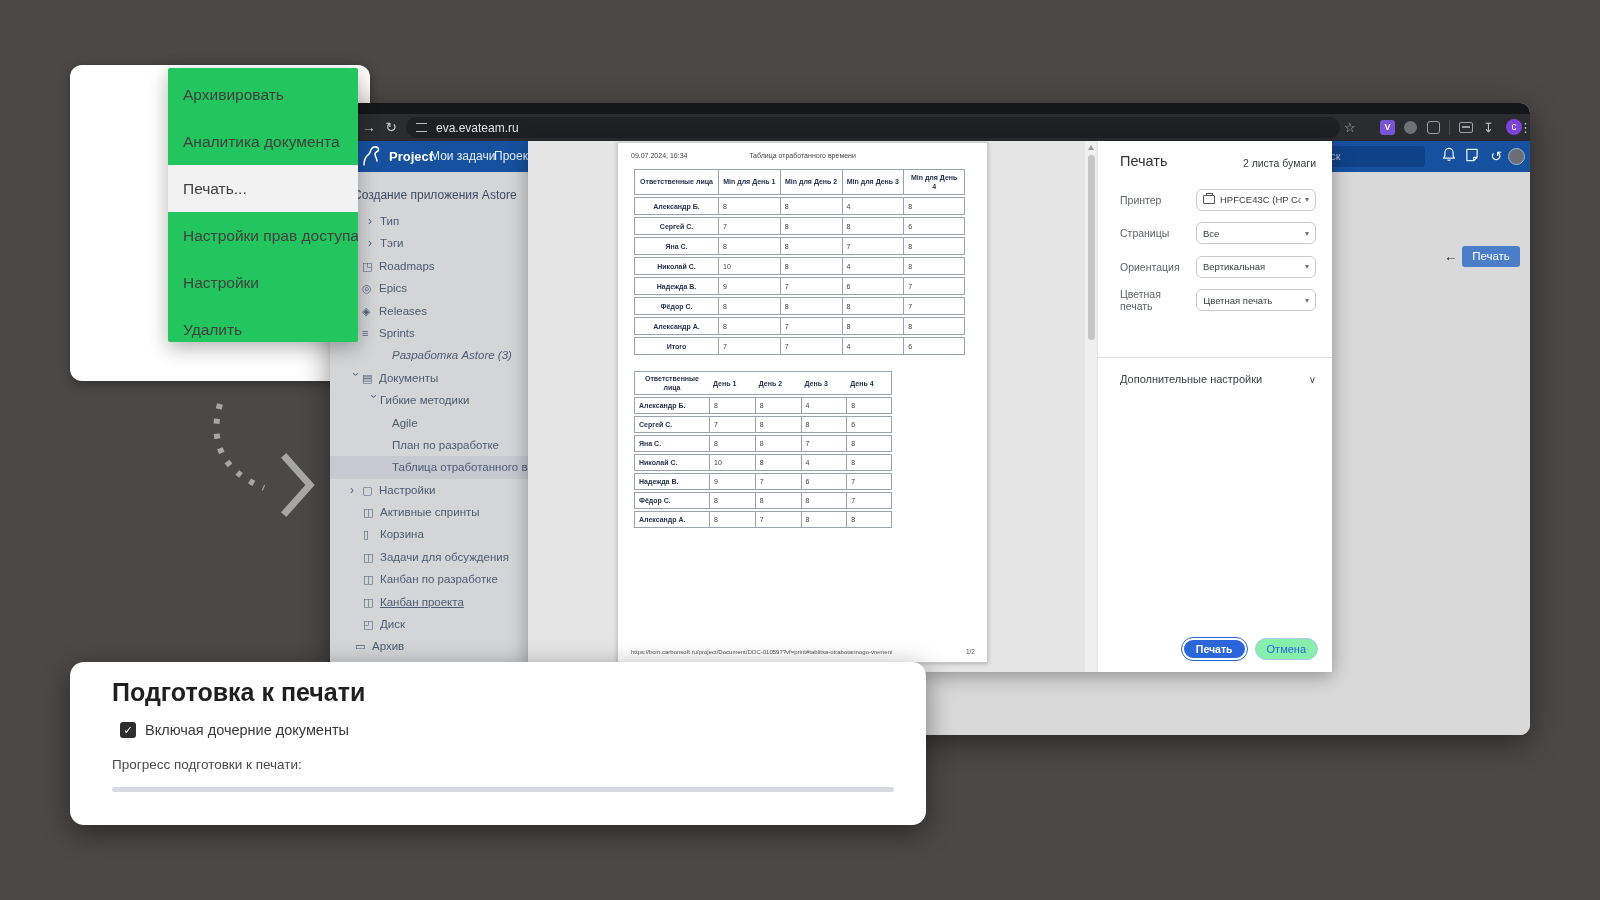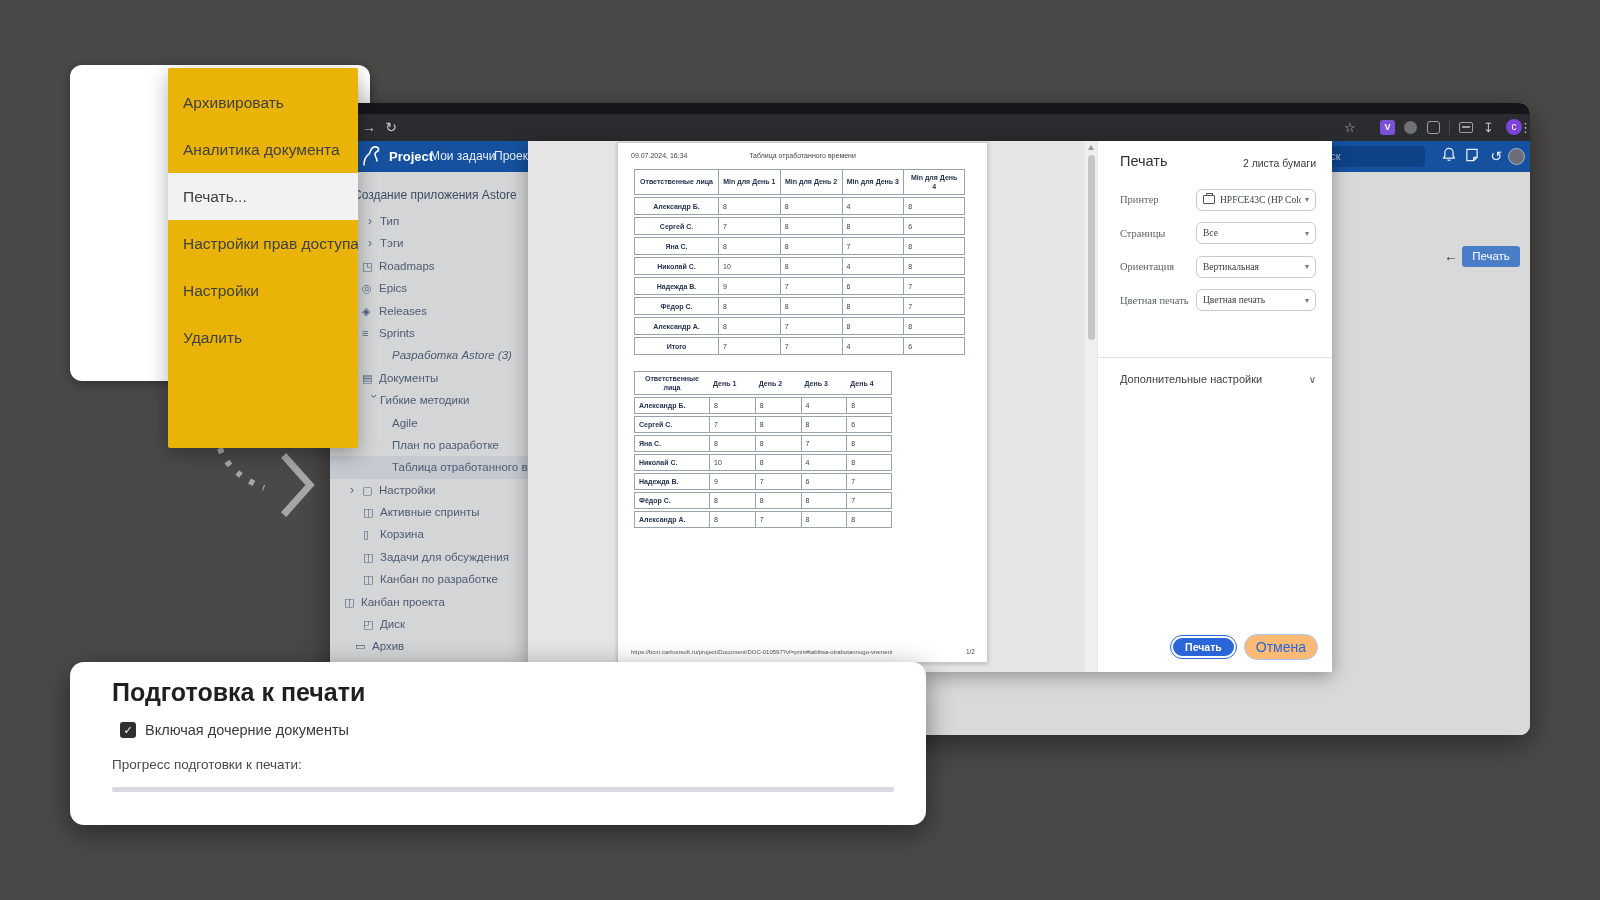--- a/index.html
+++ b/index.html
@@ -5,21 +5,21 @@
   html,body{margin:0;padding:0;}
   body{
     width:1600px;height:900px;overflow:hidden;position:relative;
     background:#4b4947;
     font-family:"Liberation Sans","DejaVu Sans",sans-serif;
     -webkit-font-smoothing:antialiased;
   }
   
   .tl-card{position:absolute;left:70px;top:65px;width:300px;height:316px;background:#fff;border-radius:12px;box-shadow:0 3px 12px rgba(0,0,0,.35);z-index:2;}
   
-  .ctx-menu{position:absolute;left:168px;top:68px;width:190px;height:380px;background:#eab308;border-radius:2px;box-shadow:0 6px 20px rgba(0,0,0,.30);z-index:6;padding-top:11px;box-sizing:border-box;overflow:hidden;}
+  .ctx-menu{position:absolute;left:168px;top:68px;width:190px;height:274px;background:#22c55e;border-radius:2px;box-shadow:0 6px 20px rgba(0,0,0,.30);z-index:6;padding-top:3px;box-sizing:border-box;overflow:hidden;}
   .menu-item{height:47px;line-height:47px;padding-left:15px;font-size:15.5px;color:#414141;white-space:nowrap;overflow:hidden;cursor:default;}
   .menu-item.hl{background:#f2f2f2;}
   
   .arrow-wrap{position:absolute;left:198px;top:398px;z-index:5;}
   
   .browser{position:absolute;left:330px;top:103px;width:1200px;height:632px;border-radius:10px;overflow:hidden;background:#d9d9d9;box-shadow:0 8px 30px rgba(0,0,0,.45);z-index:3;}
   .b-strip{position:absolute;left:0;top:0;right:0;height:11px;background:#151619;}
   .b-nav{position:absolute;left:0;top:11px;right:0;height:27px;background:#2b2c2f;}
   .nav-ic{position:absolute;top:0;height:27px;line-height:27px;color:#c6c9cc;font-size:14px;text-align:center;width:18px;}
   .omnibox{position:absolute;left:76px;top:3px;width:934px;height:21px;background:#1e2023;border-radius:11px;display:flex;align-items:center;padding:0 10px;box-sizing:border-box;}
@@ -83,36 +83,36 @@
   .t2 td.c0{font-weight:bold;color:#26324d;}
   .t2 th.c0,.t2 td.c0{width:66px;}
   .pscroll{position:absolute;right:0;top:0;width:12px;height:100%;background:#efefef;}
   .parrow{position:absolute;top:4px;left:3px;width:0;height:0;border-left:3.5px solid transparent;border-right:3.5px solid transparent;border-bottom:5px solid #9a9a9a;}
   .pthumb{position:absolute;top:14px;left:2.5px;width:7px;height:185px;background:#c5c5c5;border-radius:4px;}
   
   .settings{flex:1;background:#fff;position:relative;border-left:1px solid #e4e4e4;}
   .set-title{position:absolute;left:22px;top:12px;font-size:14.5px;color:#333;}
   .set-sheets{position:absolute;right:16px;top:16px;font-size:10.5px;color:#3c4043;}
   .sfields{position:absolute;top:42px;left:22px;right:16px;}
-  .sfield{display:flex;align-items:center;height:33.5px;font-family:Liberation Serif, serif;}
+  .sfield{display:flex;align-items:center;height:33.5px;}
   .slabel{font-size:10.5px;color:#5f6368;}
   .sctl{margin-left:auto;width:120px;display:flex;}
   .sselect{width:100%;height:22px;border:1px solid #c9c9c9;border-radius:6px;display:flex;align-items:center;padding:0 6px;font-size:9.5px;color:#3c4043;background:#fff;box-sizing:border-box;}
   .sval{white-space:nowrap;overflow:hidden;}
   .sarrow{margin-left:auto;color:#777;font-size:8px;padding-left:4px;}
   .sinput{width:40px;height:22px;border:1px solid #c9c9c9;border-radius:6px;font-size:10px;color:#3c4043;line-height:22px;padding:0 8px;box-sizing:border-box;}
   .printer-ic{width:10px;height:7px;border:1px solid #555;border-radius:1px;margin-right:5px;position:relative;flex:none;}
   .printer-ic::before{content:"";position:absolute;left:2px;top:-3px;width:5px;height:2px;border:1px solid #555;border-bottom:none;}
   .sdivider{position:absolute;left:0;right:0;top:216px;height:1px;background:#e2e2e2;}
   .adv-row{position:absolute;left:22px;right:16px;top:228px;height:20px;display:flex;align-items:center;}
   .adv-label{font-size:11px;color:#3c4043;}
   .adv-chev{margin-left:auto;font-size:10px;color:#555;}
   .sbtns{position:absolute;bottom:12px;right:14px;display:flex;gap:8px;align-items:center;}
   .btn-print{background:#2a66d9;color:#fff;border:2px solid #fff;outline:1.5px solid #2a66d9;border-radius:999px;font-size:10.5px;font-weight:bold;padding:3px 12px;cursor:default;}
-  .btn-cancel{background:#fdba74;color:#2a66d9;border:1px solid #a9c7f7;border-radius:999px;font-size:14px;padding:4px 11px;cursor:default;}
+  .btn-cancel{background:#86efac;color:#2a66d9;border:1px solid #a9c7f7;border-radius:999px;font-size:11px;padding:4px 11px;cursor:default;}
   
   .prog-dialog{position:absolute;left:70px;top:662px;width:856px;height:163px;background:#fff;border-radius:14px;box-shadow:0 8px 28px rgba(0,0,0,.45);z-index:7;}
   .prog-title{position:absolute;left:42px;top:16px;font-size:25px;font-weight:bold;color:#1f1f1f;}
   .prog-check-row{position:absolute;left:50px;top:60px;display:flex;align-items:center;gap:9px;}
   .checkbox{width:16px;height:16px;background:#2f2f2f;border-radius:3px;color:#fff;font-size:11px;text-align:center;line-height:16px;flex:none;}
   .check-label{font-size:14.5px;color:#3a3a3a;}
   .prog-label{position:absolute;left:42px;top:95px;font-size:13.5px;color:#4a4a4a;}
   .prog-track{position:absolute;left:42px;top:125px;width:782px;height:5px;background:#d8d9e1;border-radius:2px;}
 </style>
 </head>
@@ -126,20 +126,24 @@
     <path d="M88,60 L112,87 L88,114" stroke="#a6a6a6" stroke-width="7" fill="none" stroke-linecap="square"></path>
   </svg>
 </div>
 
 <div class="browser">
   <div class="b-strip"></div>
   <div class="b-nav">
     <span class="nav-ic" style="left:8px;">←</span>
     <span class="nav-ic" style="left:30px;">→</span>
     <span class="nav-ic" style="left:52px;">↻</span>
+    <div class="omnibox">
+      <span class="tune-icon"></span>
+      <span class="url-text">eva.evateam.ru</span>
+    </div>
     <span class="star">☆</span>
     <span class="vbadge">V</span>
     <span class="gcircle"></span>
     <span class="rsquare"></span>
     <span class="vsep"></span>
     <span class="winlines"></span>
     <span class="dl-ic">↧</span>
     <span class="cavatar">c</span>
     <span class="dots">⋮</span>
   </div>
@@ -185,21 +189,21 @@
           <div class="sb-row" style="padding-left: 20px;"><span class="chev down">›</span><span class="sbi">▤</span><span class="sblbl">Документы</span></div>
           <div class="sb-row" style="padding-left: 38px;"><span class="chev down">›</span><span class="sblbl">Гибкие методики</span></div>
           <div class="sb-row" style="padding-left: 62px;"><span class="sblbl">Agile</span></div>
           <div class="sb-row" style="padding-left: 62px;"><span class="sblbl">План по разработке</span></div>
           <div class="sb-row sel" style="padding-left: 62px;"><span class="sblbl">Таблица отработанного времени</span></div>
           <div class="sb-row" style="padding-left: 20px;"><span class="chev">›</span><span class="sbi">▢</span><span class="sblbl">Настройки</span></div>
           <div class="sb-row" style="padding-left: 33px;"><span class="sbi">◫</span><span class="sblbl">Активные спринты</span></div>
           <div class="sb-row" style="padding-left: 33px;"><span class="sbi">▯</span><span class="sblbl">Корзина</span></div>
           <div class="sb-row" style="padding-left: 33px;"><span class="sbi">◫</span><span class="sblbl">Задачи для обсуждения</span></div>
           <div class="sb-row" style="padding-left: 33px;"><span class="sbi">◫</span><span class="sblbl">Канбан по разработке</span></div>
-          <div class="sb-row" style="padding-left: 14px;"><span class="sbi">◫</span><span class="sblbl">Канбан проекта</span></div>
+          <div class="sb-row" style="padding-left: 33px; text-decoration: underline;"><span class="sbi">◫</span><span class="sblbl">Канбан проекта</span></div>
           <div class="sb-row" style="padding-left: 33px;"><span class="sbi">◰</span><span class="sblbl">Диск</span></div>
           <div class="sb-row" style="padding-left: 25px;"><span class="sbi">▭</span><span class="sblbl">Архив</span></div>
           <div class="sb-row" style="padding-left: 33px;"><span class="sbi">▥</span><span class="sblbl">Лента</span></div>
         </div>
     </div>
     <span class="back-arrow">←</span>
     <span class="top-print-btn">Печать</span>
   </div>
 
   <div class="print-modal">

